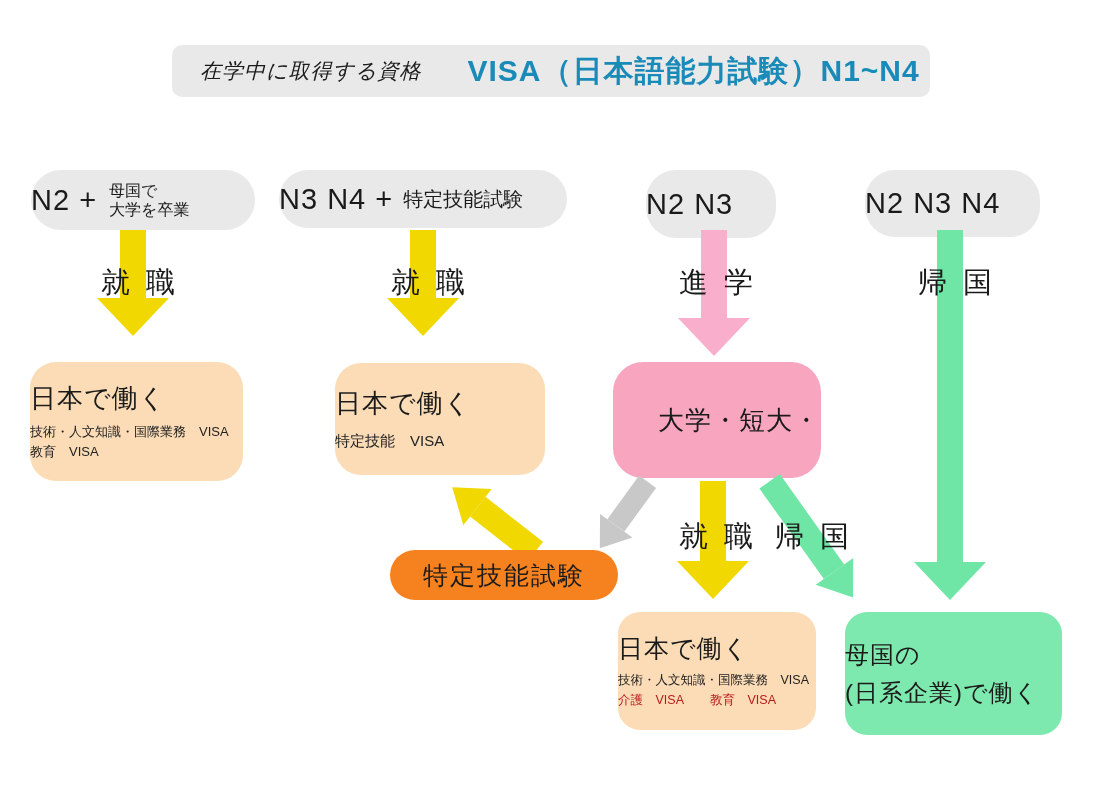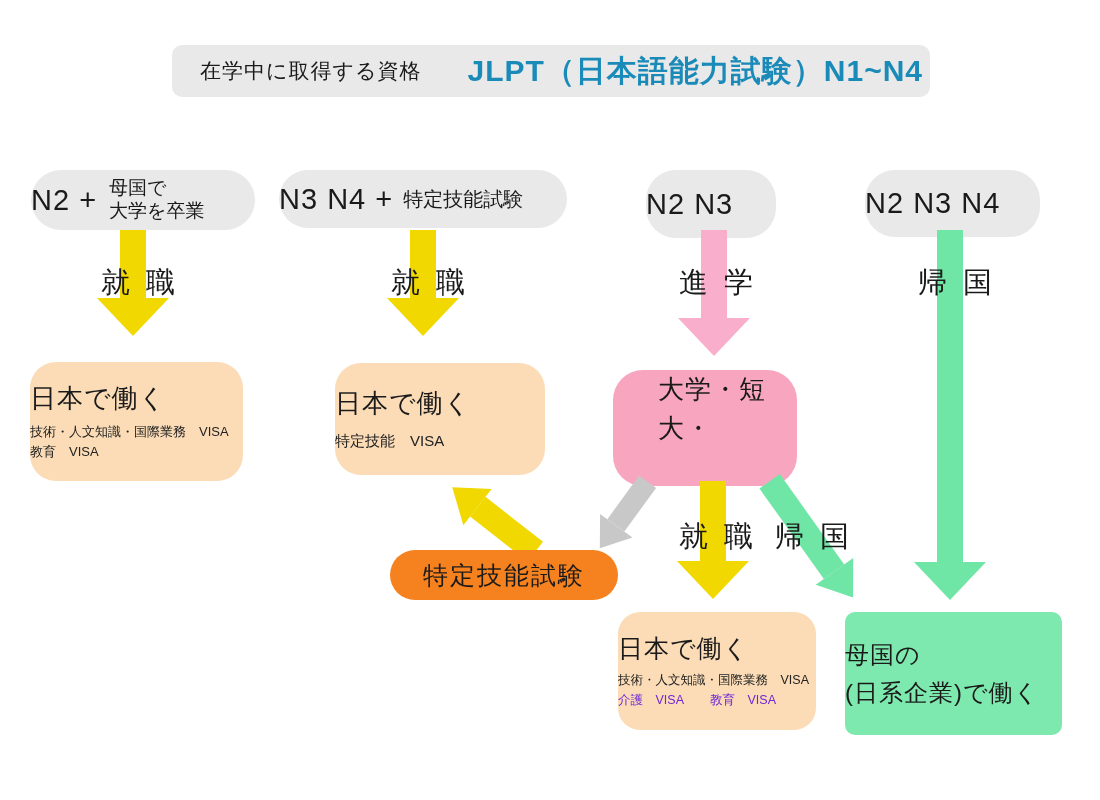--- a/index.html
+++ b/index.html
@@ -6,29 +6,29 @@
   #stage{
     position:relative;width:1100px;height:800px;background:#ffffff;overflow:hidden;
     font-family:"Liberation Sans","DejaVu Sans",sans-serif;color:#1a1a1a;
   }
   
   .header{
     position:absolute;left:172px;top:45px;width:758px;height:52px;
     background:var(--gray-bg,#e9e9e9);border-radius:10px;
     display:flex;align-items:center;padding-left:28px;box-sizing:border-box;gap:46px;
   }
-  .header-label{font-size:21px;letter-spacing:1px;}
+  .header-label{font-size:21px;letter-spacing:1px;font-style:italic;}
   .header-title{font-size:30px;font-weight:600;color:var(--blue,#1a8ab8);letter-spacing:1px;}
   
   .pill{
     position:absolute;background:var(--gray-bg,#e9e9e9);border-radius:30px;
     display:flex;align-items:center;justify-content:flex-start;box-sizing:border-box;
   }
   .pill-main{font-size:29px;letter-spacing:1px;white-space:nowrap;}
-  .pill-sub-col{display:flex;flex-direction:column;margin-left:12px;font-size:19px;line-height:1.2;text-align:left;}
+  .pill-sub-col{display:flex;flex-direction:column;margin-left:12px;font-size:16px;line-height:1.2;text-align:left;}
   .pill-sub{font-size:20px;margin-left:10px;white-space:nowrap;}
   
   .varrow{position:absolute;width:72px;display:flex;flex-direction:column;align-items:center;}
   .vstem{width:26px;flex:1;background:var(--c);}
   .vhead{width:0;height:0;border-left:36px solid transparent;border-right:36px solid transparent;border-top:38px solid var(--c);}
   
   .darrow{position:absolute;height:46px;display:flex;align-items:center;transform-origin:left center;}
   .dstem{flex:1;height:25px;background:var(--c);}
   .dhead{width:0;height:0;border-top:23px solid transparent;border-bottom:23px solid transparent;border-left:32px solid var(--c);}
   .darrow.thin .dstem{height:21px;}
@@ -36,39 +36,39 @@
   
   .alabel{
     position:absolute;width:150px;display:flex;justify-content:center;gap:16px;
     font-size:29px;font-weight:500;letter-spacing:0;
   }
   
   .box{position:absolute;box-sizing:border-box;display:flex;flex-direction:column;align-items:flex-start;justify-content:center;}
   .box-peach{background:var(--peach,#fbdcb6);border-radius:26px;}
   .box-title{font-size:26px;font-weight:500;letter-spacing:1px;}
   .box-sub{font-size:13px;line-height:1.55;color:#222;}
-  .box-sub-row{display:flex;gap:26px;font-size:13px;line-height:1.55;color:#6d28d9;}
+  .box-sub-row{display:flex;gap:26px;font-size:13px;line-height:1.55;color:#b91c1c;}
   .box-pink{background:var(--pink-box,#f8a5c0);border-radius:30px;align-items:flex-start;padding-left:45px;}
   .box-pink .line{font-size:26px;font-weight:500;line-height:1.5;letter-spacing:1px;}
   .pill-orange{
     position:absolute;background:var(--orange,#f5821f);border-radius:26px;
     display:flex;align-items:center;justify-content:center;
   }
   .pill-orange span{font-size:25px;font-weight:500;letter-spacing:2px;}
-  .box-green{background:var(--green-box,#7ee9ae);border-radius:10px;}
+  .box-green{background:var(--green-box,#7ee9ae);border-radius:22px;}
   .box-green .line{font-size:24px;font-weight:500;line-height:1.55;letter-spacing:1px;}
 </style>
 </head>
 <body>
 
 <div id="stage">
 
   <div class="header">
     <span class="header-label">在学中に取得する資格</span>
-    <span class="header-title">JLPT（日本語能力試験）N1~N4</span>
+    <span class="header-title">VISA（日本語能力試験）N1~N4</span>
   </div>
 
   <div class="pill" style="left:31px;top:170px;width:224px;height:60px;">
     <span class="pill-main">N2 +</span>
     <span class="pill-sub-col">
       <span>母国で</span>
       <span>大学を卒業</span>
     </span>
   </div>
 
@@ -123,21 +123,21 @@
     <div class="box-title">日本で働く</div>
     <div class="box-sub" style="margin-top:6px;">技術・人文知識・国際業務　VISA</div>
     <div class="box-sub">教育　VISA</div>
   </div>
 
   <div class="box box-peach" style="left:335px;top:363px;width:210px;height:112px;">
     <div class="box-title">日本で働く</div>
     <div class="box-sub" style="font-size:15px;margin-top:8px;">特定技能　VISA</div>
   </div>
 
-  <div class="box box-pink" style="left:613px;top:370px;width:184px;height:116px;justify-content:space-between;">
+  <div class="box box-pink" style="left:613px;top:362px;width:208px;height:116px;">
     <div class="line">大学・短大・</div>
   </div>
 
   <div class="darrow thin" style="left:648px;top:459px;width:82px;--c:var(--gray-arrow,#c8c8c8);transform:rotate(126deg);">
     <div class="dstem"></div>
     <div class="dhead"></div>
   </div>
   <div class="darrow" style="left:535px;top:529px;width:105px;--c:var(--yellow,#f0d800);transform:rotate(-142deg);">
     <div class="dstem"></div>
     <div class="dhead"></div>

